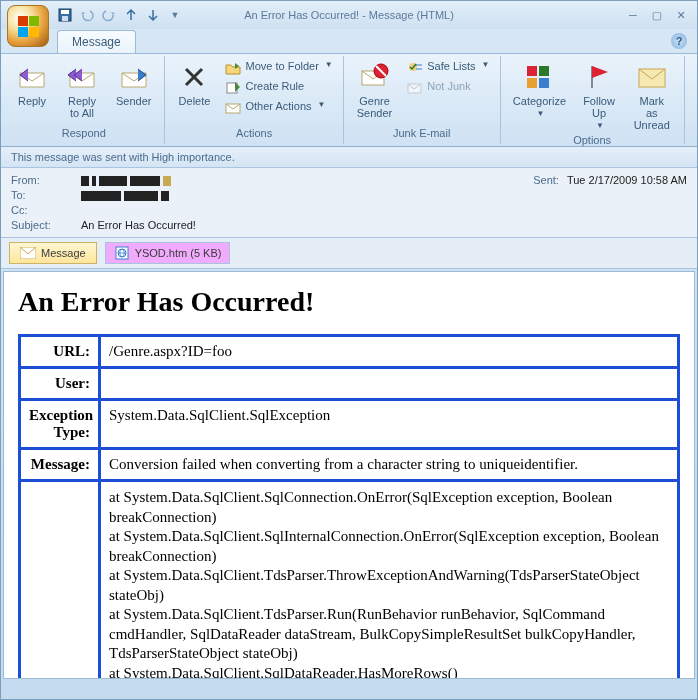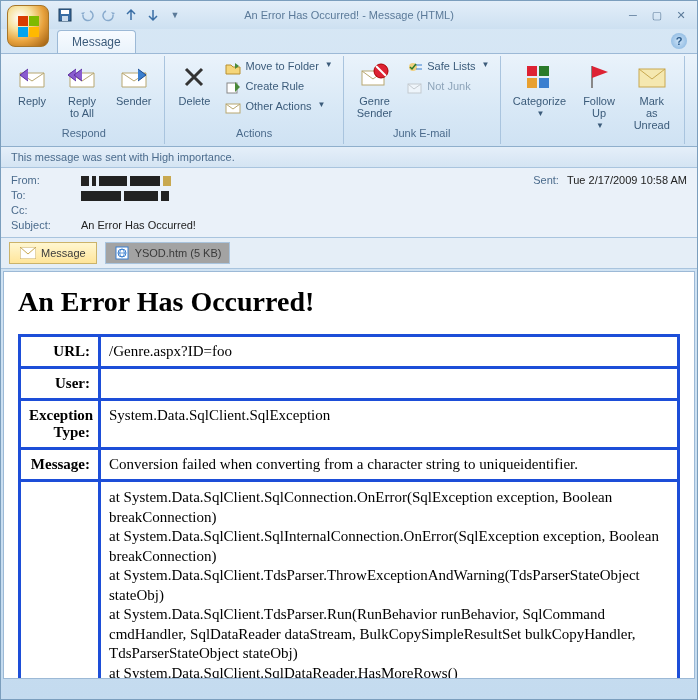--- a/index.html
+++ b/index.html
@@ -151,21 +151,21 @@
     border-bottom: 1px solid #a9c4de;
   }
   .attach-tab {
     background: linear-gradient(180deg,#fff7d1,#ffe59a);
     border:1px solid #cbb36a;
     padding: 2px 10px;
     display:flex;align-items:center;gap:5px;
     cursor:pointer; color:#3a3a3a;
   }
   .attach-item {
-    background:#a3a3a3;border:1px solid #a9c4de;
+    background:#f0abfc;border:1px solid #a9c4de;
     padding:2px 8px;
     display:flex;align-items:center;gap:5px;
     cursor:pointer;color:#3a3a3a;
   }
   
   .msg-body {
     background: #fff;
     margin: 2px;
     border: 1px solid #9cb9d6;
     height: 408px;
@@ -412,20 +412,21 @@
         <span class="big-icon">
           <svg width="30" height="24">
               <rect x="2" y="4" width="26" height="18" fill="#f5e8b0" stroke="#c8a850"></rect>
               <path d="M2 4 L15 14 L28 4" fill="none" stroke="#c8a850"></path>
             </svg>
         </span>
         <span style="white-space:pre-line">Mark as
 Unread</span>
       </div>
     </div>
+    <div class="group-label">Options</div>
   </div>
 
   <div class="group" style="border-right:none">
     <div class="group-body">
       <div class="big-btn">
         
         
         
       </div>
     </div>

